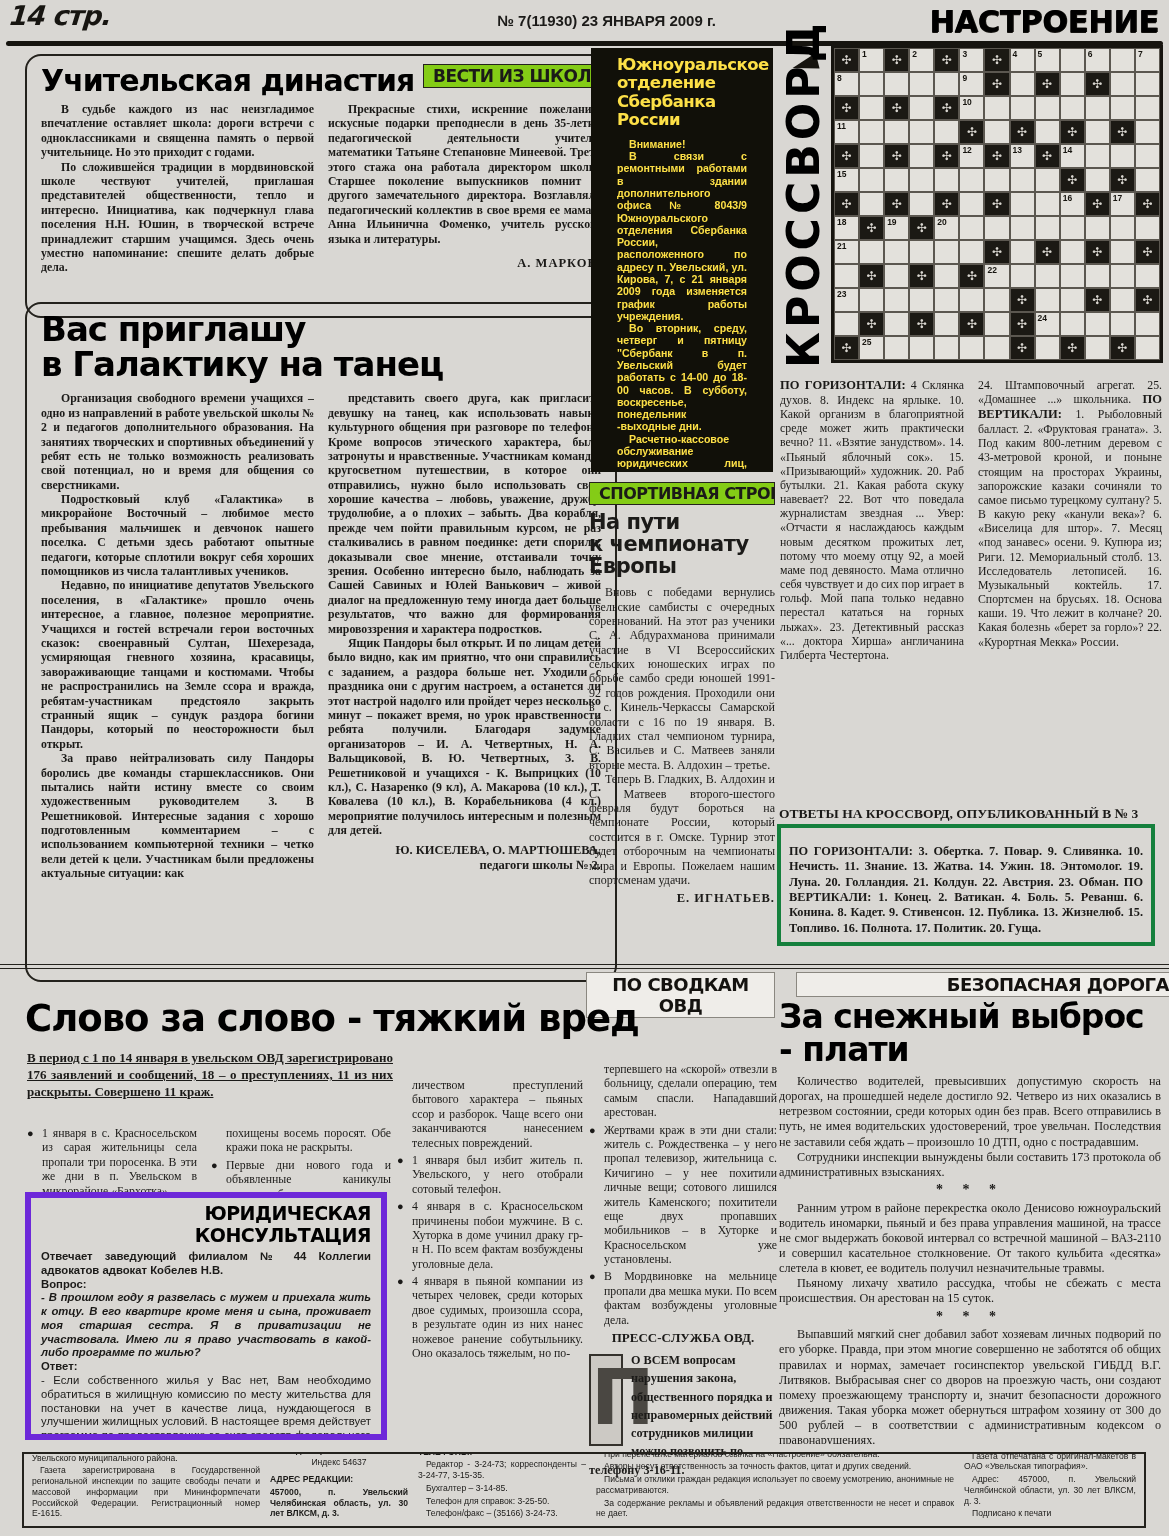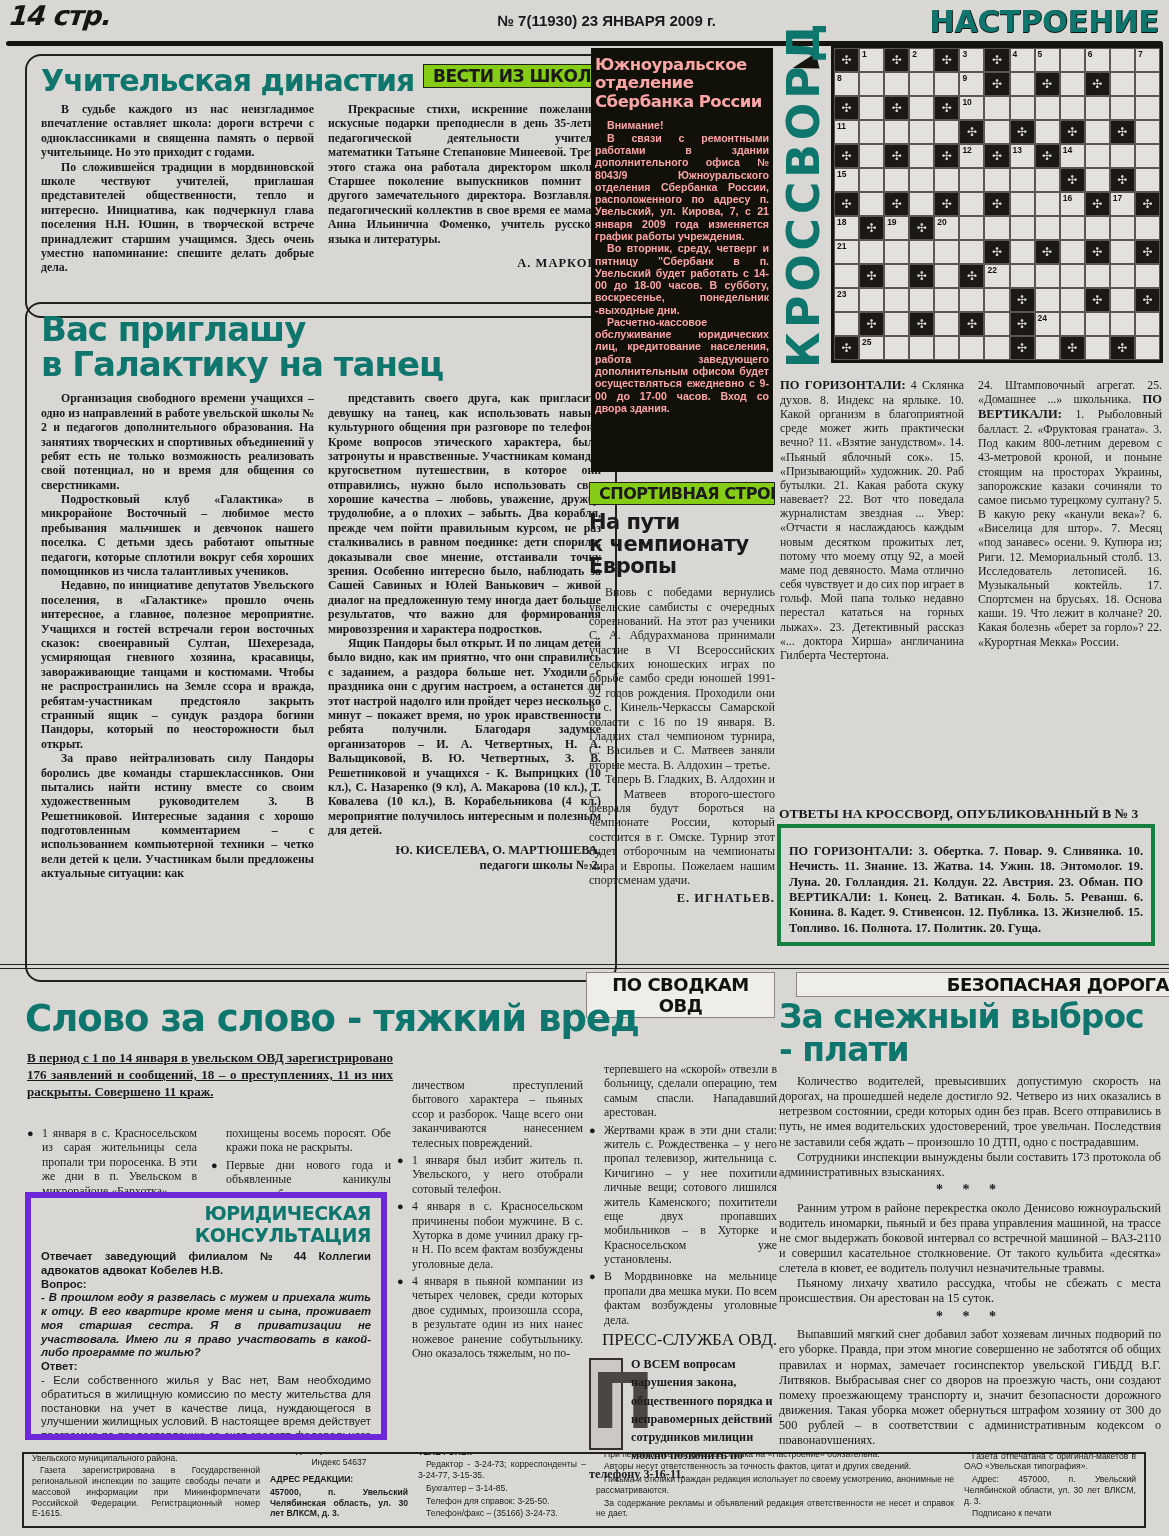--- a/index.html
+++ b/index.html
@@ -1,18 +1,18 @@
 <!DOCTYPE html>
 <html><head>
 <meta charset="utf-8">
 <style>
   html,body{margin:0;padding:0;background:#a9a7a3;}
   .page{position:relative;width:1169px;height:1536px;margin:0 auto;background:#d9d7d3;
         color:#1b1a18;font-family:"Liberation Serif","DejaVu Serif",serif;overflow:hidden;}
-  .disp{font-family:"DejaVu Sans",sans-serif;font-weight:bold;letter-spacing:-1px;color:#0f766e;}
+  .disp{font-family:"DejaVu Sans",sans-serif;font-weight:bold;letter-spacing:-1px;color:#000000;}
   .sans{font-family:"Liberation Sans","DejaVu Sans",sans-serif;padding-left:44px;}
   .abs{position:absolute;}
 
   
   .hdr-pagenum{left:10px;top:0;font-family:"DejaVu Sans",sans-serif;font-weight:bold;
                font-style:italic;font-size:27px;transform:skewX(-6deg);color:#171511;}
   .hdr-issue{left:0;right:0;top:12px;text-align:center;font-weight:bold;font-size:15px;}
   .hdr-masthead{right:10px;top:4px;font-size:30px;letter-spacing:0;
                 text-shadow:1px 0 #14120f,0 1px #14120f;}
   .hdr-rule{left:6px;right:6px;top:41px;height:5px;background:#16140f;border-radius:3px;}
@@ -24,21 +24,21 @@
          font-family:"DejaVu Sans",sans-serif;font-weight:bold;font-size:17px;letter-spacing:-0.5px;
          white-space:nowrap;align-self:flex-start;}
   .cols2{display:flex;gap:14px;}
   .cols2>div{flex:1 1 0;}
   .bodytext p{margin:0;text-indent:20px;font-weight:bold;font-size:11.8px;line-height:1.22;text-align:justify;}
   .byline{text-align:right;font-weight:bold;font-size:12.5px;letter-spacing:1px;margin-top:10px;}
   .byline2{text-align:right;font-weight:bold;font-size:12.5px;}
   .title2{font-size:34px;line-height:1.02;margin:0 0 10px 0;}
 
   
-  .sber{background:#111009;color:#fca5a5;padding:8px 4px;overflow:hidden;}
+  .sber{background:#111009;color:#fde047;padding:8px 26px;overflow:hidden;}
   .sber h3{font-family:"DejaVu Sans",sans-serif;font-size:16.5px;line-height:1.12;margin:0 0 8px 0;letter-spacing:-0.5px;}
   .sber p{font-family:"Liberation Sans",sans-serif;font-weight:bold;font-size:10.6px;line-height:1.16;
           margin:0;text-indent:12px;text-align:justify;}
 
   
   .sport-badge{display:block;text-align:center;margin-bottom:6px;font-size:16px;}
   .sport h2{font-size:21px;line-height:1.05;margin:2px 0 8px 0;font-family:"DejaVu Sans",sans-serif;
             font-weight:bold;letter-spacing:-0.5px;}
   .sport p{margin:0;text-indent:16px;font-size:12px;line-height:1.2;text-align:justify;}
   .sport .byline2{margin-top:4px;letter-spacing:1px;}
@@ -67,21 +67,21 @@
   .strip-badge{background:#efede9;border:1px solid #8a8780;font-family:"DejaVu Sans",sans-serif;
                font-weight:bold;font-size:18px;letter-spacing:-0.5px;padding:1px 8px;color:#14120f;
                box-sizing:border-box;}
 
   
   .ovd-title{font-size:37px;line-height:1;margin:0;}
   .ovd-lead{font-weight:bold;font-size:13px;line-height:1.3;text-decoration:underline;text-align:justify;}
   .bull-item{display:flex;gap:5px;margin-bottom:3px;}
   .bull-dot{flex:0 0 10px;font-size:11px;line-height:1.3;}
   .bull-text{font-size:11.8px;line-height:1.22;text-align:justify;flex:1;}
-  .press{font-weight:normal;font-size:17px;text-align:right;margin:2px 0 4px 0;}
+  .press{font-weight:bold;font-size:13px;text-align:center;margin:2px 0 4px 0;}
   .dropcap{float:left;width:30px;height:88px;margin:4px 8px 0 0;border:2px solid #34312c;
            font-family:"DejaVu Sans",sans-serif;font-weight:bold;font-size:76px;line-height:84px;
            text-align:center;color:#4a4742;background:#ccc9c4;}
   .ovd-note{font-weight:bold;font-size:12.2px;line-height:1.25;text-align:justify;}
 
   
   .legal{border:6px solid #6d28d9;padding:4px 10px 8px 10px;box-sizing:border-box;overflow:hidden;}
   .legal-badge{display:block;text-align:right;font-size:19px;margin-bottom:4px;letter-spacing:-0.5px;}
   .legal p{margin:0;font-family:"Liberation Sans",sans-serif;font-size:11.3px;line-height:1.22;text-align:justify;}
   .legal .q{font-style:italic;font-weight:bold;}

